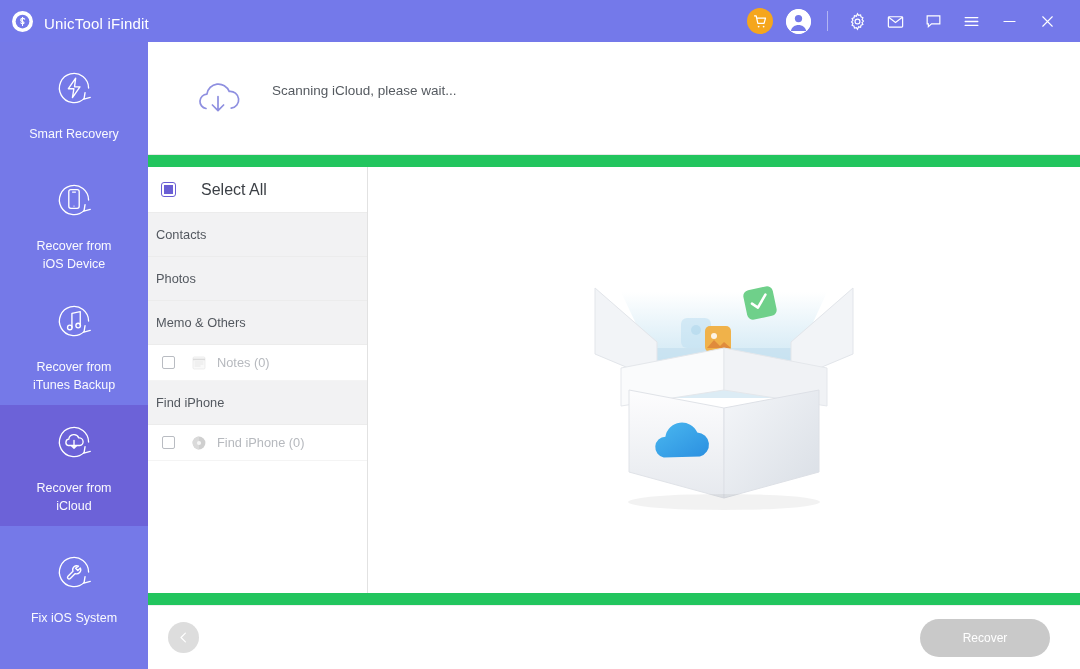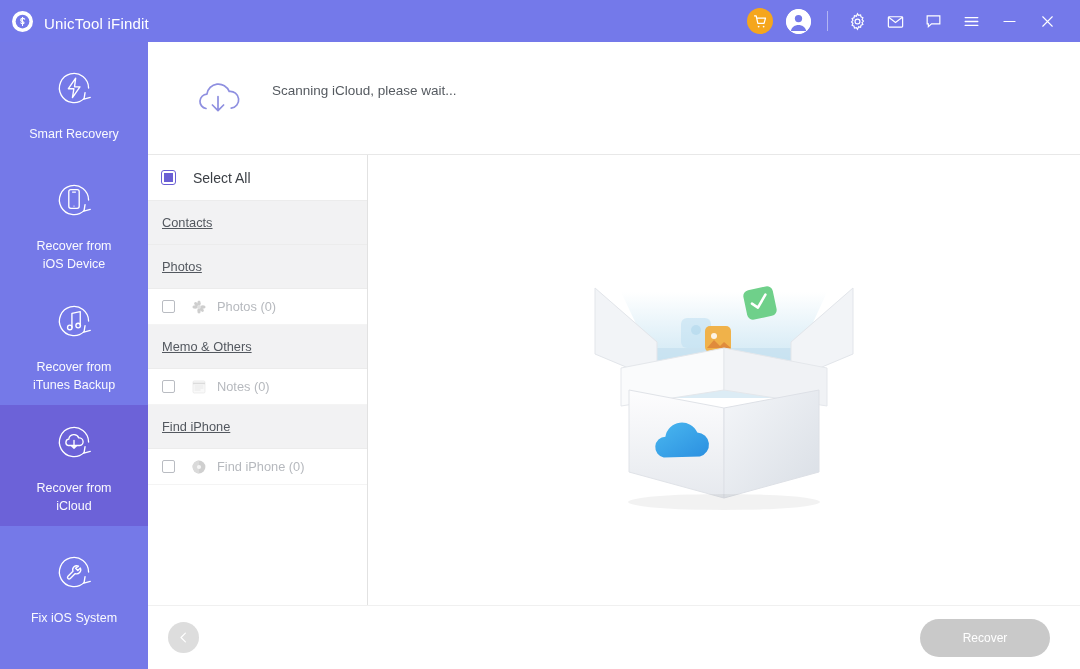--- a/index.html
+++ b/index.html
@@ -74,21 +74,21 @@
   .nav-item.active { background: #6c62d8; }
   .nav-icon { margin-bottom: 12px; }
   .nav-icon svg { display: block; }
   .nav-label {
     font-size: 12.5px; line-height: 18px; text-align: center;
     color: rgba(255,255,255,.96);
     white-space: pre-line;
   }
 
   
-  .main { flex: 1 1 auto; display: flex; flex-direction: column; min-width: 0; background:#22c55e; }
+  .main { flex: 1 1 auto; display: flex; flex-direction: column; min-width: 0; background:#22c55e;gap:12px; }
 
   
   .progress-head {
     height: 113px; flex: 0 0 113px;
     display: flex; align-items: center;
     padding: 0 28px 0 42px;
     border-bottom: 1px solid #e8e8e8;
     background: #ffffff;
   }
   .cloud-icon { flex: 0 0 auto; margin-right: 26px; }
@@ -131,29 +131,28 @@
     background: #ffffff;
     overflow: hidden;
   }
   .select-all {
     height: 46px; flex: 0 0 46px;
     display: flex; align-items: center;
     padding-left: 14px; border-bottom: 1px solid #ececec;
     cursor: pointer;
   }
   .select-all .sa-label {
-    font-size: 14px; color: #3b3f45; margin-left: 18px;
+    font-size: 16px; color: #3b3f45; margin-left: 26px;
   }
   .group-head {
     height: 44px; background: #f2f2f3;
     display: flex; align-items: center;
-    padding-left: 14px;
+    padding-left: 8px;
     font-size: 12.8px; color: #53585f;
     border-bottom: 1px solid #ececec;
-    text-decoration: underline;
   }
   .row {
     height: 36px; display: flex; align-items: center;
     padding-left: 14px; cursor: pointer;
     border-bottom: 1px solid #f4f4f4;
   }
   .row .row-icon {
     width: 17px; height: 17px; margin-left: 15px; margin-right: 10px;
     flex: 0 0 17px; display: flex; align-items: center; justify-content: center;
   }
@@ -379,37 +378,20 @@
 
         <div class="list-panel">
           <div class="select-all">
             <div class="cb allfill"></div>
             <div class="sa-label">Select All</div>
           </div>
 
           <div class="group-head">Contacts</div>
 
           <div class="group-head">Photos</div>
-          <div class="row dim">
-            <div class="cb"></div>
-            <div class="row-icon">
-              <svg width="16" height="16" viewBox="0 0 16 16">
-                <g fill="#8c8c8c">
-                  <ellipse cx="8" cy="4.2" rx="1.7" ry="2.8"></ellipse>
-                  <ellipse cx="8" cy="11.8" rx="1.7" ry="2.8"></ellipse>
-                  <ellipse cx="4.2" cy="8" rx="2.8" ry="1.7"></ellipse>
-                  <ellipse cx="11.8" cy="8" rx="2.8" ry="1.7"></ellipse>
-                  <ellipse cx="5.3" cy="5.3" rx="1.6" ry="2.6" transform="rotate(-45 5.3 5.3)"></ellipse>
-                  <ellipse cx="10.7" cy="10.7" rx="1.6" ry="2.6" transform="rotate(-45 10.7 10.7)"></ellipse>
-                </g>
-                <circle cx="8" cy="8" r="1.9" fill="#b9b9b9"></circle>
-              </svg>
-            </div>
-            <div class="row-label">Photos (0)</div>
-          </div>
 
           <div class="group-head">Memo &amp; Others</div>
           <div class="row dim">
             <div class="cb"></div>
             <div class="row-icon">
               <svg width="16" height="16" viewBox="0 0 16 16">
                 <rect x="2" y="2" width="12" height="12" rx="1.2" fill="#f1f1f1" stroke="#c4c4c4" stroke-width=".7"></rect>
                 <path d="M2 4.4h12" stroke="#d9a93a" stroke-width="1.6"></path>
                 <g stroke="#c0c0c0" stroke-width=".8">
                   <path d="M3.6 7h8.8M3.6 9h8.8M3.6 11h6"></path>

